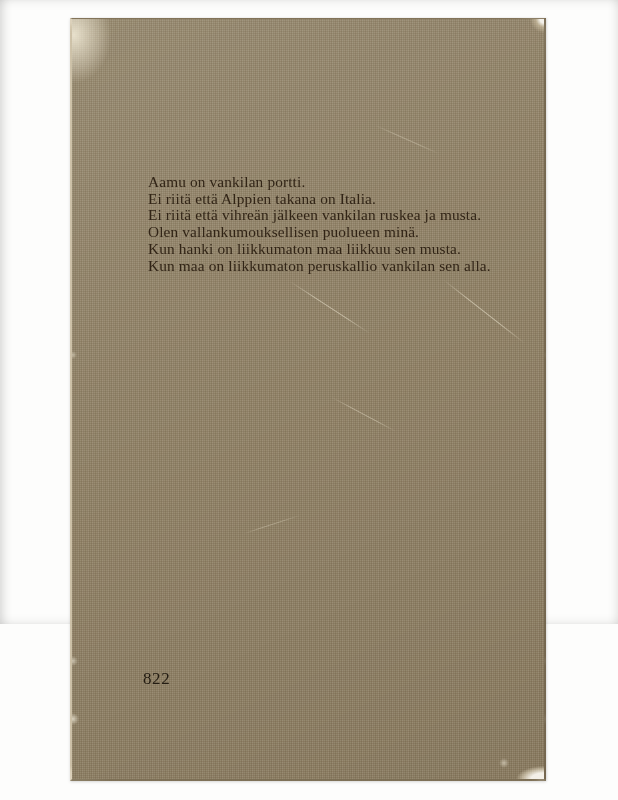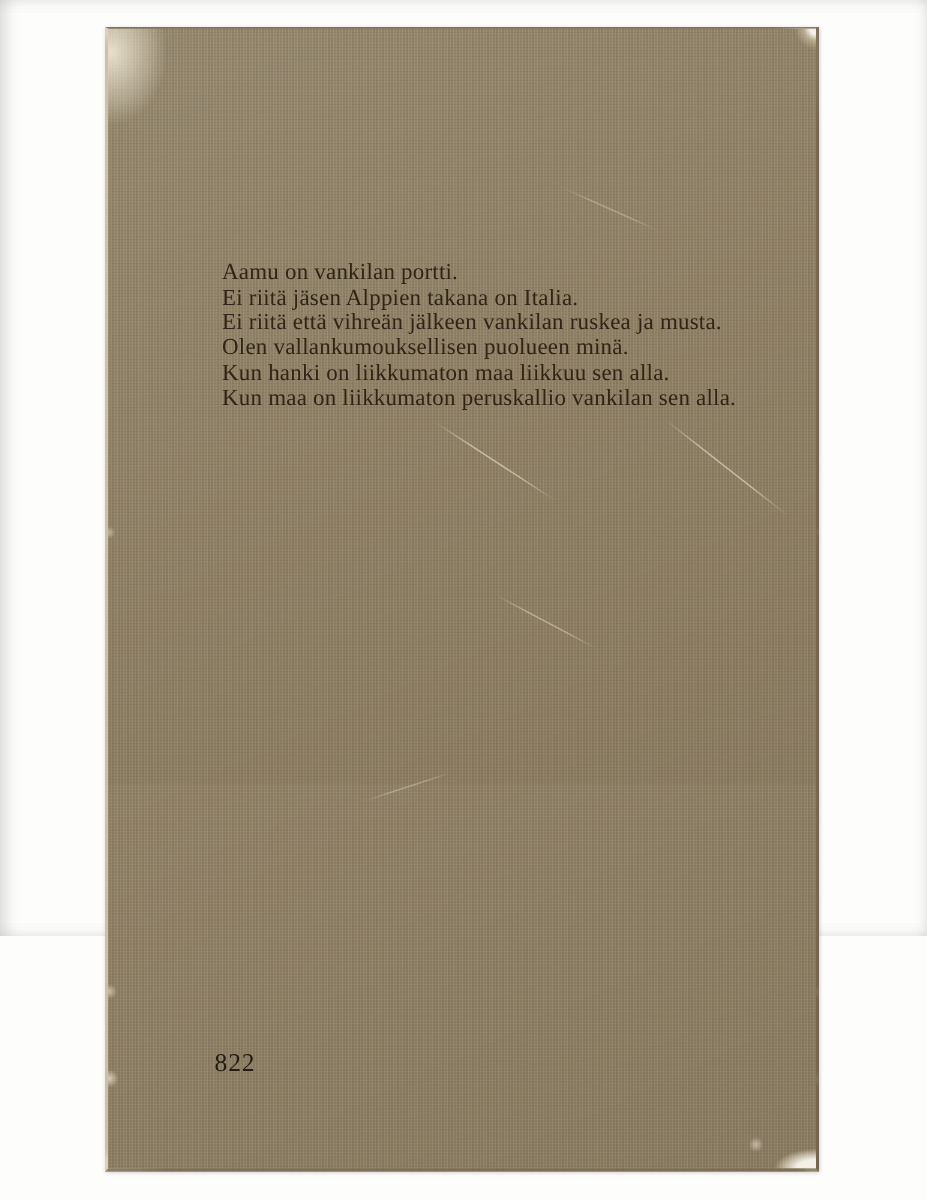--- a/index.html
+++ b/index.html
@@ -61,40 +61,40 @@
   .s3{left:360px;top:292px;width:104px;transform:rotate(38deg);}
   .s4{left:170px;top:505px;width:60px;transform:rotate(-18deg);opacity:.6;}
   .s5{left:300px;top:120px;width:70px;transform:rotate(24deg);opacity:.55;}
   .poem{
     position:absolute;left:76px;top:155px;
     font-size:15.3px;line-height:16.7px;letter-spacing:.15px;
     color:var(--poem-color);
     white-space:nowrap;
   }
   .catalog{
-    position:absolute;left:71px;top:680px;
+    position:absolute;left:71px;top:650px;
     font-size:17px;line-height:20px;letter-spacing:.6px;
     color:var(--number-color);
   }
 </style>
 </head>
 <body>
 
 <div class="page">
   <div class="cover">
     <div class="scratch s1"></div>
     <div class="scratch s2"></div>
     <div class="scratch s3"></div>
     <div class="scratch s4"></div>
     <div class="scratch s5"></div>
 
     <div class="poem">
       <div class="poem-line">Aamu on vankilan portti.</div>
-      <div class="poem-line">Ei riitä jäsen Alppien takana on Italia.</div>
+      <div class="poem-line">Ei riitä että Alppien takana on Italia.</div>
       <div class="poem-line">Ei riitä että vihreän jälkeen vankilan ruskea ja musta.</div>
       <div class="poem-line">Olen vallankumouksellisen puolueen minä.</div>
-      <div class="poem-line">Kun hanki on liikkumaton maa liikkuu sen alla.</div>
+      <div class="poem-line">Kun hanki on liikkumaton maa liikkuu sen musta.</div>
       <div class="poem-line">Kun maa on liikkumaton peruskallio vankilan sen alla.</div>
     </div>
 
     <div class="catalog">822</div>
   </div>
 </div>
 
 </body></html>

